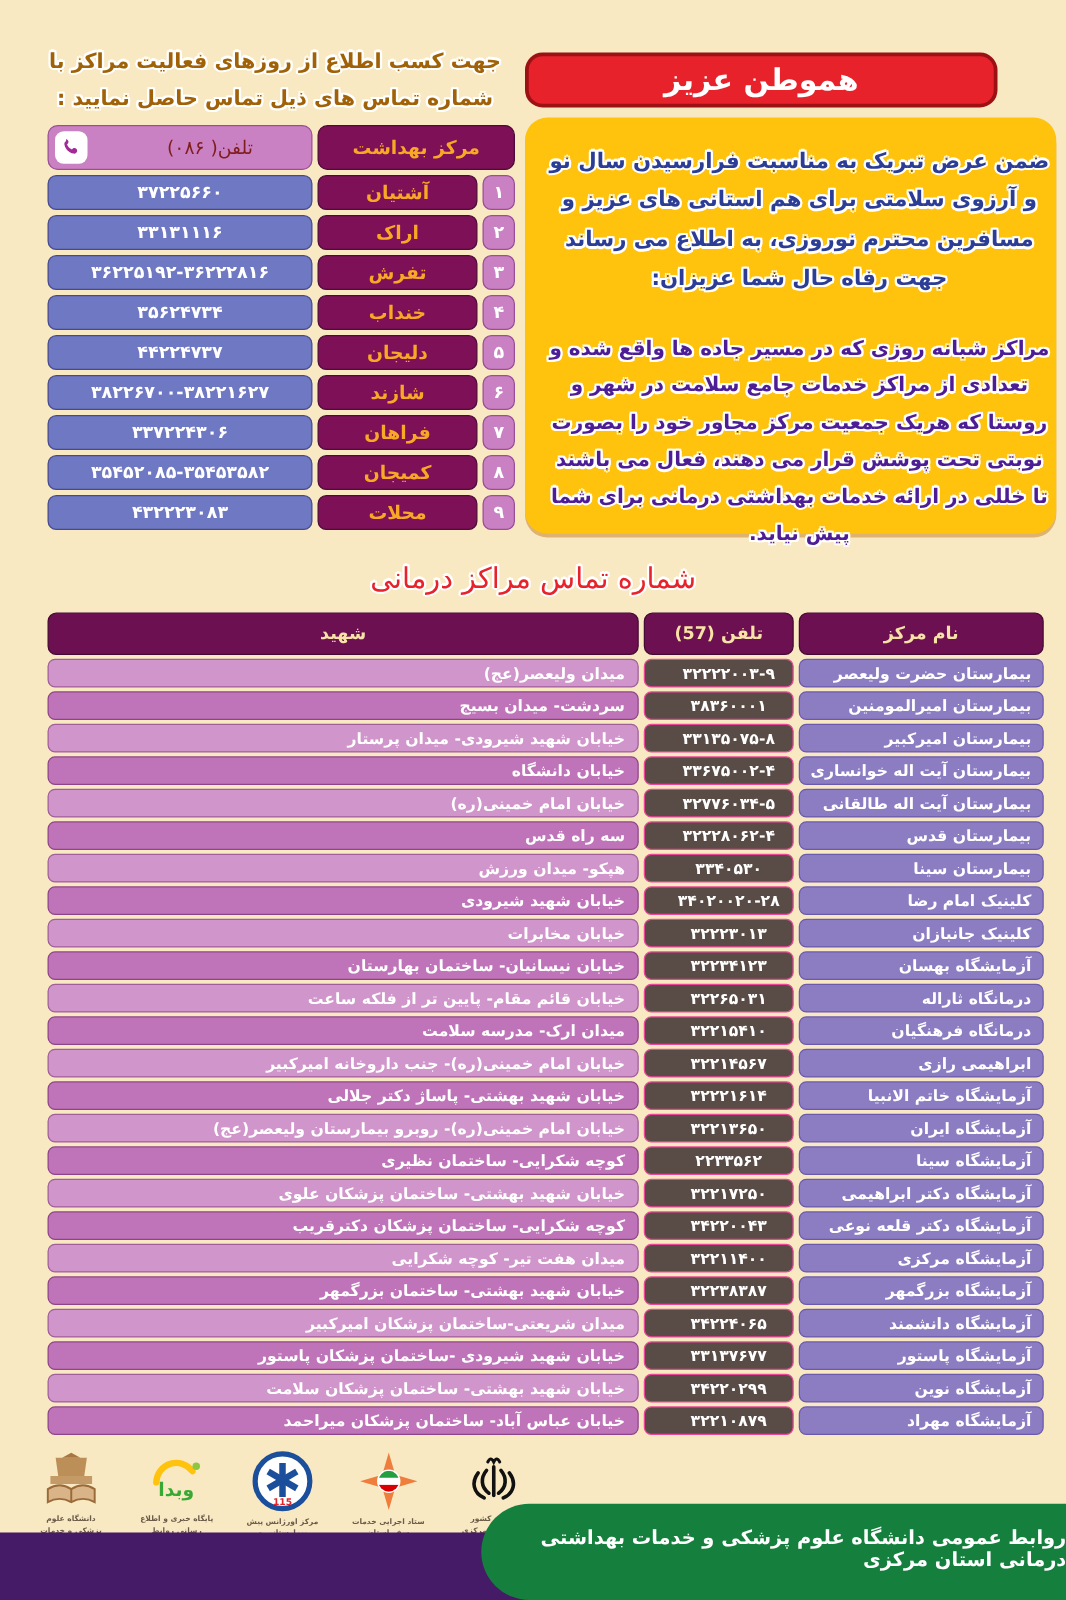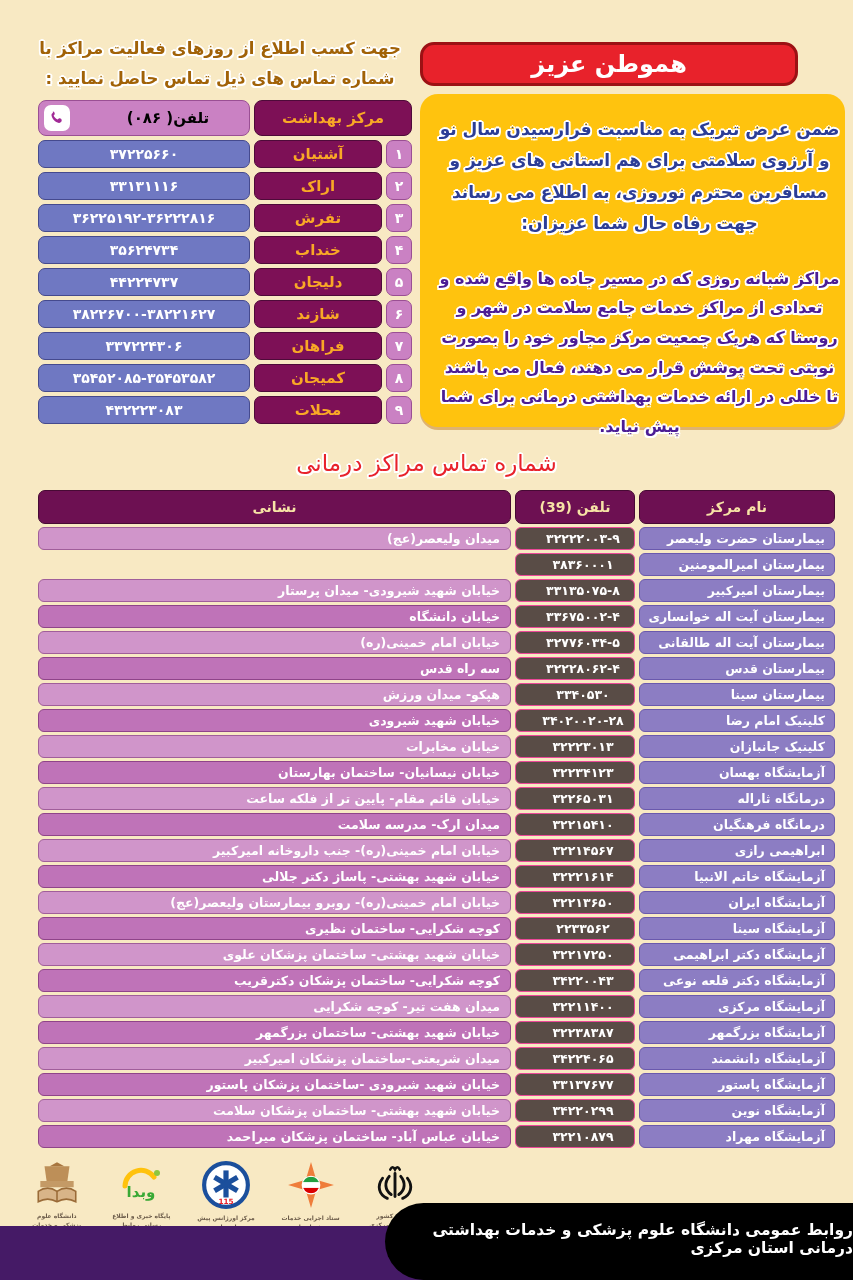--- a/index.html
+++ b/index.html
@@ -40,21 +40,21 @@
   .ht-header{display:flex;gap:4px;height:36px;margin-bottom:4px;}
   .ht-h-center{
     flex:1;background:#7d1056;border:1.5px solid #4e0a39;border-radius:8px;
     color:#f9a826;font-size:15px;font-weight:800;
     display:flex;align-items:center;justify-content:center;box-sizing:border-box;
   }
   .ht-h-phone{
     width:212px;background:#ca81c3;border:1.5px solid #9a4f94;border-radius:8px;
     position:relative;display:flex;align-items:center;justify-content:center;box-sizing:border-box;
   }
-  .ht-h-phone-label{color:#000000;font-size:15px;font-weight:700;margin-left:48px;}
+  .ht-h-phone-label{color:#7f1d1d;font-size:15px;font-weight:400;margin-left:48px;}
   .phone-badge{
     position:absolute;left:5px;top:4px;width:26px;height:26px;background:#fff;
     border-radius:7px;display:flex;align-items:center;justify-content:center;
   }
   .ht-rows{display:flex;flex-direction:column;gap:4px;}
   .ht-row{display:flex;gap:4px;height:28px;}
   .ht-num{
     width:26px;background:#ca81c3;border:1.5px solid #9a4f94;border-radius:7px;
     color:#fff;font-size:14px;font-weight:800;
     display:flex;align-items:center;justify-content:center;box-sizing:border-box;
@@ -111,21 +111,21 @@
   .logo svg{display:block;}
   .logo-cap{
     font-size:6px;line-height:1.5;color:#6b5b49;text-align:center;direction:rtl;font-weight:700;
   }
   
   .footer-bar{
     position:absolute;left:0;right:0;bottom:0;height:54px;background:#451a66;
   }
   .footer-tab{
     position:absolute;right:0;bottom:0;width:468px;height:77px;
-    background:#000000;border-radius:42px 0 0 42px;
+    background:#15803d;border-radius:42px 0 0 42px;
     display:flex;align-items:center;justify-content:center;box-sizing:border-box;
     padding-bottom:6px;
   }
   .footer-tab span{color:#fff;font-size:15.5px;font-weight:800;}
 </style>
 </head>
 <body>
 
 <div class="page">
 
@@ -207,34 +207,35 @@
           <div class="ht-phone">۴۳۲۲۲۳۰۸۳</div>
         </div>
       </div>
   </div>
 
   <div class="clinics-title stroke-w">شماره تماس مراکز درمانی</div>
 
   <div class="cl">
     <div class="cl-header">
       <div class="cl-h name">نام مرکز</div>
-      <div class="cl-h phone">تلفن (39)</div>
-      <div class="cl-h addr">نشانی</div>
+      <div class="cl-h phone">تلفن (57)</div>
+      <div class="cl-h addr">شهید</div>
     </div>
     <div class="cl-rows">
 
         <div class="cl-row">
           <div class="cl-name">بیمارستان حضرت ولیعصر</div>
           <div class="cl-phone">۳۲۲۲۲۰۰۳-۹</div>
           <div class="cl-addr">میدان ولیعصر(عج)</div>
         </div>
 
         <div class="cl-row">
           <div class="cl-name">بیمارستان امیرالمومنین</div>
           <div class="cl-phone">۳۸۳۶۰۰۰۱</div>
+          <div class="cl-addr">سردشت- میدان بسیج</div>
         </div>
 
         <div class="cl-row">
           <div class="cl-name">بیمارستان امیرکبیر</div>
           <div class="cl-phone">۳۳۱۳۵۰۷۵-۸</div>
           <div class="cl-addr">خیابان شهید شیرودی- میدان پرستار</div>
         </div>
 
         <div class="cl-row">
           <div class="cl-name">بیمارستان آیت اله خوانساری</div>

